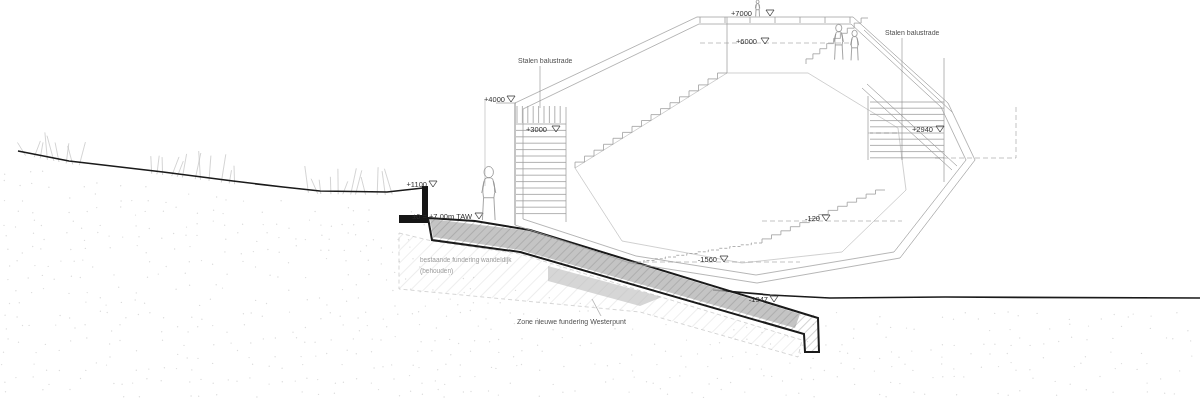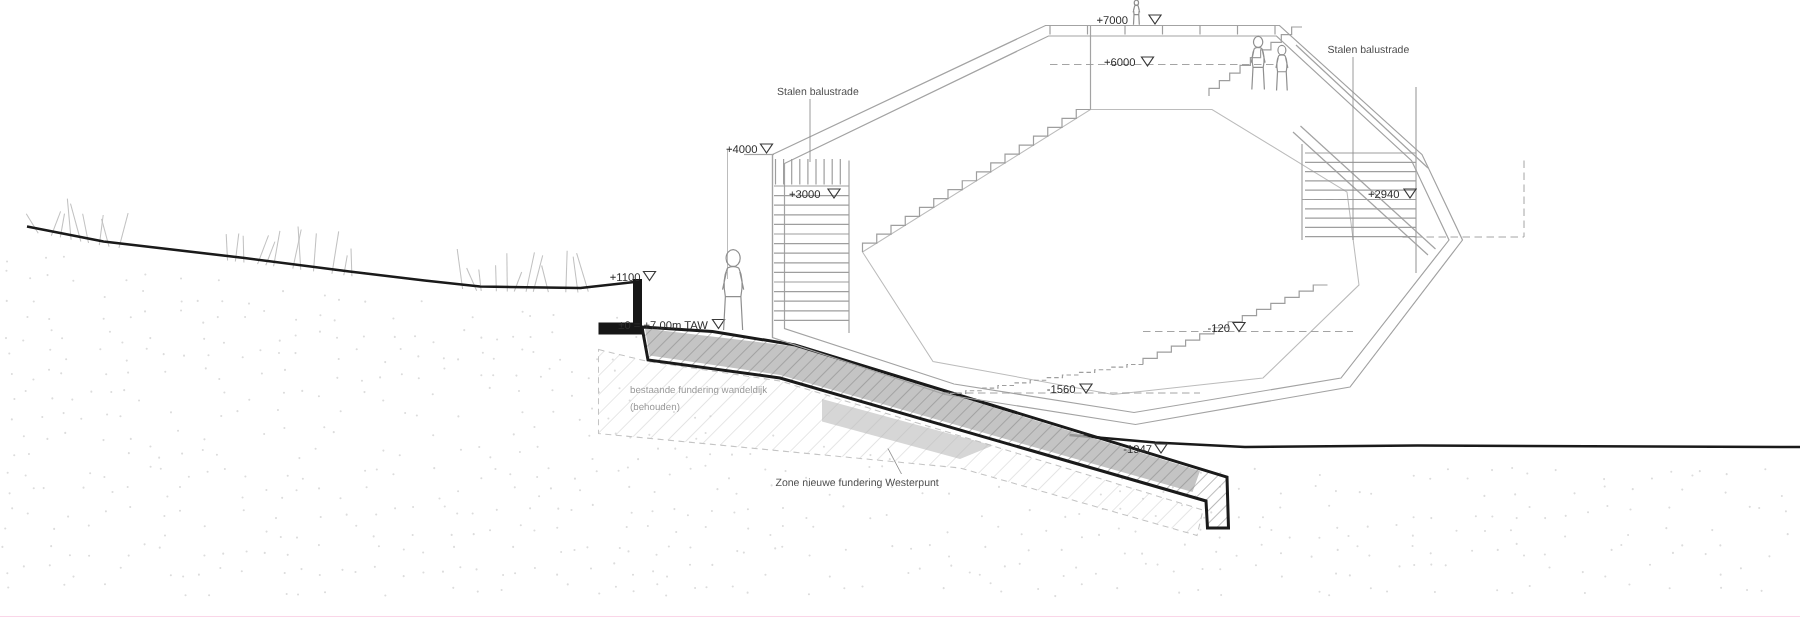--- a/index.html
+++ b/index.html
@@ -1,16 +1,16 @@
 <!DOCTYPE html>
 <html><head>
 <meta charset="utf-8">
 <style>
   html,body{margin:0;padding:0;background:#fff;}
-  .stage{position:relative;width:1200px;height:411px;background:#ec4899;overflow:hidden;
+  .stage{position:relative;width:1200px;height:411px;background:#e5e5e5;overflow:hidden;
          font-family:"Liberation Sans",sans-serif;text-align:right;}
   svg{display:block;}
   .ln{stroke:#a3a3a3;stroke-width:.8;fill:none;}
   .ln2{stroke:#bcbcbc;stroke-width:.7;fill:none;}
   .dk{stroke:#1a1a1a;fill:none;}
   .dsh{stroke:#9a9a9a;stroke-width:.6;fill:none;stroke-dasharray:5 3;}
   .ldr{stroke:#8f8f8f;stroke-width:.6;fill:none;}
   .lvl{font-size:7.5px;fill:#2e2e2e;font-family:"Liberation Sans",sans-serif;}
   .tri{stroke:#3a3a3a;stroke-width:.8;fill:none;}
   .ann{font-size:7px;fill:#4f4f4f;font-family:"Liberation Sans",sans-serif;}

